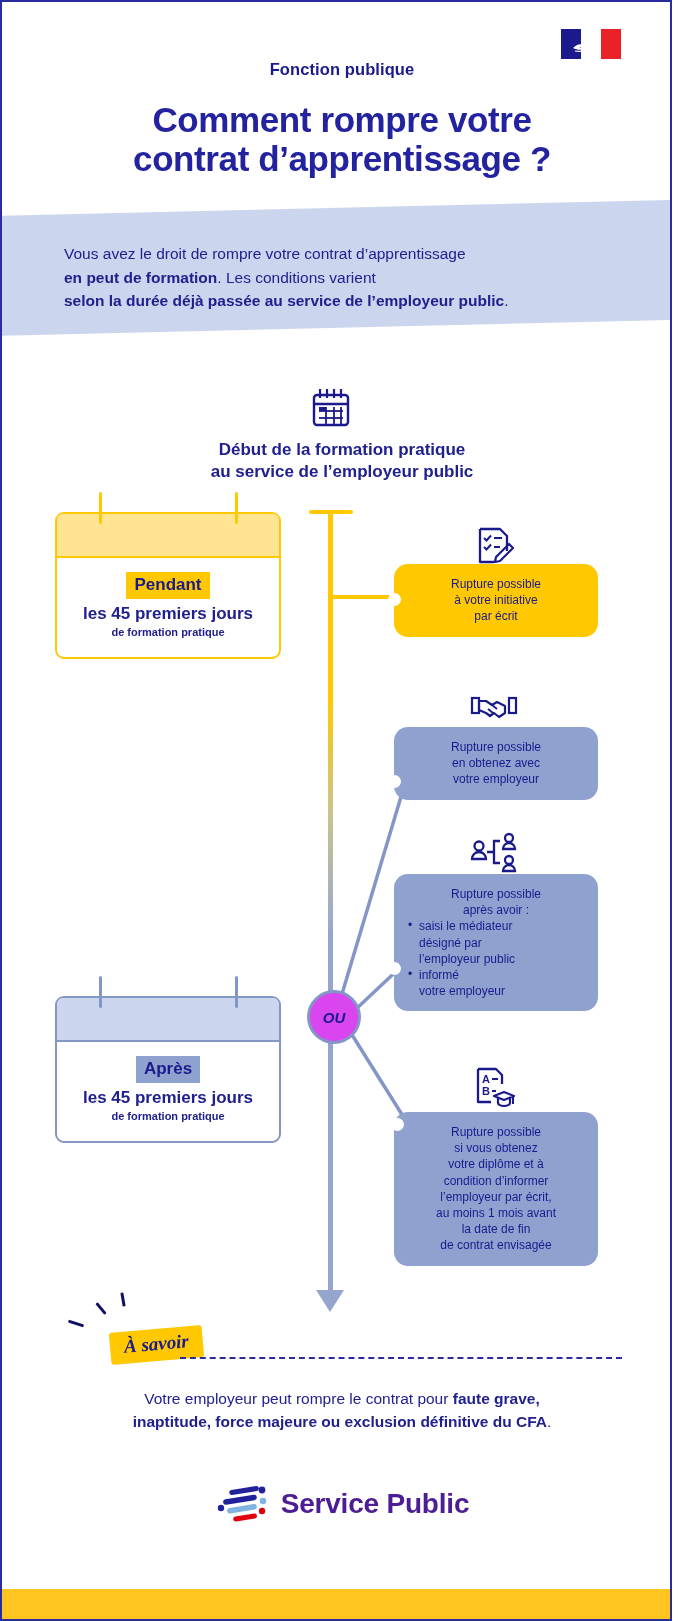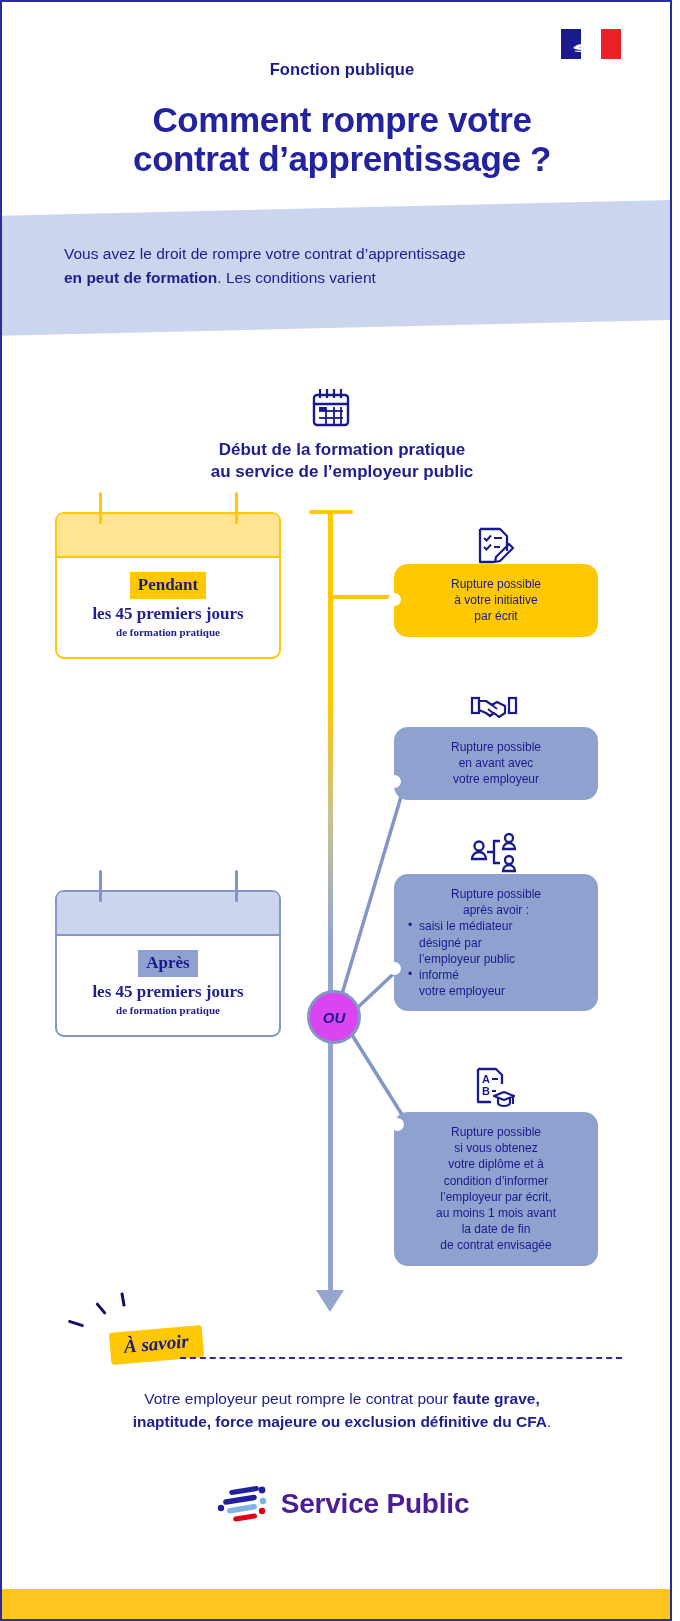--- a/index.html
+++ b/index.html
@@ -88,36 +88,36 @@
 
   
   .cal{
     position:absolute;width:226px;
     border-radius:9px;background:#fff;box-sizing:border-box;
   }
   .cal .ring{position:absolute;top:-22px;width:3px;height:32px;border-radius:2px;}
   .cal .hdr{height:42px;border-radius:6px 6px 0 0;}
   .cal .body{
     padding:14px 10px 18px;text-align:center;
-    font-size:16.5px;line-height:1.3;font-weight:bold;font-family:Liberation Serif, serif;
+    font-size:16.5px;line-height:1.3;font-weight:bold;
   }
   .cal .chip{
     display:inline-block;padding:2px 8px 3px;font-size:17px;font-weight:bold;
     margin-bottom:4px;
   }
   .cal .l1{font-size:17px;font-weight:bold;}
   .cal .l2{font-size:11px;font-weight:bold;}
 
   .cal-yellow{left:53px;top:510px;border:2.5px solid #ffc800;}
   .cal-yellow .hdr{background:#ffe491;border-bottom:2.5px solid #ffc800;}
   .cal-yellow .ring{background:#ffc800;}
   .cal-yellow .chip{background:#ffc800;color:#1a1a8c;}
   .cal-yellow .body{color:#20208f;}
 
-  .cal-blue{left:53px;top:888px;border:2.5px solid #8496c6;}
+  .cal-blue{left:53px;top:994px;border:2.5px solid #8496c6;}
   .cal-blue .hdr{background:#ccd5ee;border-bottom:2.5px solid #8496c6;}
   .cal-blue .ring{background:#8496c6;}
   .cal-blue .chip{background:#8fa2cf;color:#1a1a8c;}
   .cal-blue .body{color:#20208f;}
 
   
   .rbox{
     position:absolute;border-radius:14px;box-sizing:border-box;
     padding:12px 16px;text-align:center;
     font-size:12px;line-height:1.35;color:#1a1a8c;
@@ -182,20 +182,21 @@
   <div class="eyebrow">Fonction publique</div>
   <div class="title">
     <div>Comment rompre votre</div>
     <div>contrat d’apprentissage ?</div>
   </div>
 
   <div class="band"></div>
   <div class="band-text">
     <div>Vous avez le droit de rompre votre contrat d’apprentissage</div>
     <div><b>en peut de formation</b><span>. Les conditions varient</span></div>
+    <div><b>selon la durée déjà passée au service de l’employeur public</b><span>.</span></div>
   </div>
 
   <svg class="ricon" style="left:305px;top:383px;width:48px;height:48px;" viewBox="0 0 48 48">
     <rect x="7" y="10" width="34" height="30" rx="3" fill="none" stroke="#1a1a8c" stroke-width="2.4"></rect>
     <line x1="7" y1="19" x2="41" y2="19" stroke="#1a1a8c" stroke-width="2.4"></line>
     <line x1="13" y1="4" x2="13" y2="13" stroke="#1a1a8c" stroke-width="2.2"></line>
     <line x1="20" y1="4" x2="20" y2="13" stroke="#1a1a8c" stroke-width="2.2"></line>
     <line x1="27" y1="4" x2="27" y2="13" stroke="#1a1a8c" stroke-width="2.2"></line>
     <line x1="34" y1="4" x2="34" y2="13" stroke="#1a1a8c" stroke-width="2.2"></line>
     <line x1="12" y1="26" x2="36" y2="26" stroke="#1a1a8c" stroke-width="1.8"></line>
@@ -265,21 +266,21 @@
   <svg class="ricon" style="left:468px;top:685px;width:48px;height:40px;" viewBox="0 0 48 40">
     <rect x="2" y="11" width="7" height="15" fill="none" stroke="#1a1a8c" stroke-width="2.2"></rect>
     <rect x="39" y="11" width="7" height="15" fill="none" stroke="#1a1a8c" stroke-width="2.2"></rect>
     <path d="M9 14 h7 l6 4 l5 -3 l8 4 v7 l-6 4 -5 -4 -4 3 -4 -3 -7 -3 Z" fill="none" stroke="#1a1a8c" stroke-width="2.2" stroke-linejoin="round"></path>
     <path d="M22 18 l5 4" fill="none" stroke="#1a1a8c" stroke-width="1.8"></path>
     <path d="M18 22 l5 4" fill="none" stroke="#1a1a8c" stroke-width="1.8"></path>
   </svg>
   <div class="rbox blue" style="left:392px;top:725px;width:204px;">
     <div class="dot" style="left:-6px;top:48px;"></div>
     <div>Rupture possible</div>
-    <div>en avant avec</div>
+    <div>en obtenez avec</div>
     <div>votre employeur</div>
   </div>
 
   <svg class="ricon" style="left:466px;top:828px;width:52px;height:46px;" viewBox="0 0 52 46">
     <circle cx="11" cy="16" r="4.5" fill="none" stroke="#1a1a8c" stroke-width="2.3"></circle>
     <path d="M4 29 a7 7 0 0 1 14 0 Z" fill="none" stroke="#1a1a8c" stroke-width="2.3"></path>
     <circle cx="41" cy="8" r="4" fill="none" stroke="#1a1a8c" stroke-width="2.3"></circle>
     <path d="M35 19 a6 6 0 0 1 12 0 Z" fill="none" stroke="#1a1a8c" stroke-width="2.3"></path>
     <circle cx="41" cy="30" r="4" fill="none" stroke="#1a1a8c" stroke-width="2.3"></circle>
     <path d="M35 41 a6 6 0 0 1 12 0 Z" fill="none" stroke="#1a1a8c" stroke-width="2.3"></path>

